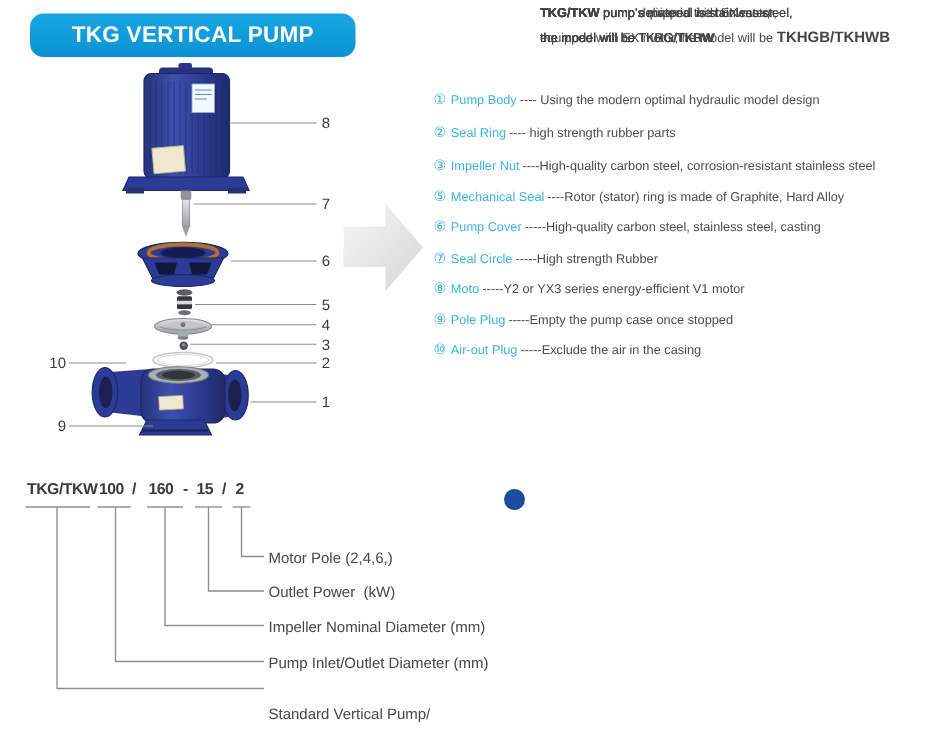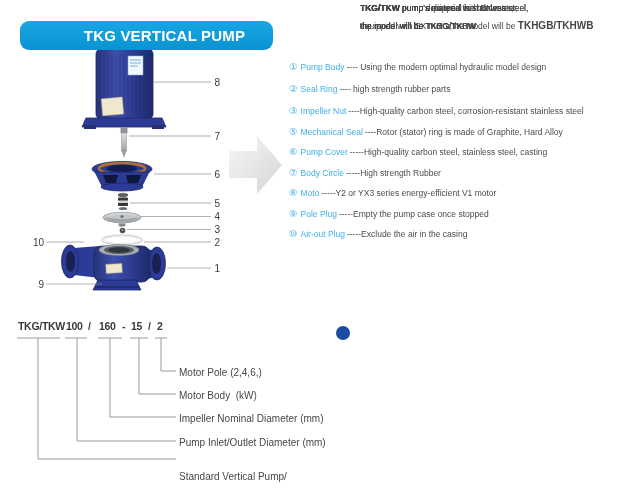--- a/index.html
+++ b/index.html
@@ -4,23 +4,23 @@
 <style>
   html,body { margin:0; padding:0; background:#fff; }
   .page {
     position:relative; width:617px; height:500px; overflow:hidden;
     background:#ffffff; font-family:"Liberation Sans", sans-serif;
   }
   .page svg { position:absolute; left:0; top:0; }
 
   
   .banner {
-    position:absolute; left:20px; top:21px; width:217px; height:29px;
+    position:absolute; left:20px; top:9px; width:217px; height:29px;
     border-radius:9px; background:linear-gradient(180deg,#18a6e2,#0a93d3);
-    display:flex; align-items:center; justify-content:center;padding-left:36px;
+    display:flex; align-items:center; justify-content:center;
   }
   .banner span {
     color:#ffffff; font-weight:bold; font-size:15px; letter-spacing:.2px;
   }
 
   
   .plist { position:absolute; left:289px; top:0; width:328px; height:300px; }
   .pitem { position:absolute; left:0; white-space:nowrap; font-size:8.5px; color:#4b4b4b; }
   .pitem:nth-child(1){top:61px} .pitem:nth-child(2){top:83px}
   .pitem:nth-child(3){top:105px} .pitem:nth-child(4){top:126px}
@@ -201,37 +201,37 @@
   <div class="banner">
     <span>TKG VERTICAL PUMP</span>
   </div>
 
   <div class="plist">
     <div class="pitem"><span class="pnum">①</span><span class="pname">Pump Body</span><span class="pdesc">---- Using the modern optimal hydraulic model design</span></div>
     <div class="pitem"><span class="pnum">②</span><span class="pname">Seal Ring</span><span class="pdesc">---- high strength rubber parts</span></div>
     <div class="pitem"><span class="pnum">③</span><span class="pname">Impeller Nut</span><span class="pdesc">----High-quality carbon steel, corrosion-resistant stainless steel</span></div>
     <div class="pitem"><span class="pnum">⑤</span><span class="pname">Mechanical Seal</span><span class="pdesc">----Rotor (stator) ring is made of Graphite, Hard Alloy</span></div>
     <div class="pitem"><span class="pnum">⑥</span><span class="pname">Pump Cover</span><span class="pdesc">-----High-quality carbon steel, stainless steel, casting</span></div>
-    <div class="pitem"><span class="pnum">⑦</span><span class="pname">Body Circle</span><span class="pdesc">-----High strength Rubber</span></div>
+    <div class="pitem"><span class="pnum">⑦</span><span class="pname">Seal Circle</span><span class="pdesc">-----High strength Rubber</span></div>
     <div class="pitem"><span class="pnum">⑧</span><span class="pname">Moto</span><span class="pdesc">-----Y2 or YX3 series energy-efficient V1 motor</span></div>
     <div class="pitem"><span class="pnum">⑨</span><span class="pname">Pole Plug</span><span class="pdesc">-----Empty the pump case once stopped</span></div>
     <div class="pitem"><span class="pnum">⑩</span><span class="pname">Air-out Plug</span><span class="pdesc">-----Exclude the air in the casing</span></div>
   </div>
 
   <span class="seg seg-series">TKG/TKW</span>
   <span class="seg seg-inlet">100</span>
   <span class="seg seg-slash1">/</span>
   <span class="seg seg-impeller">160</span>
   <span class="seg seg-dash">-</span>
   <span class="seg seg-power">15</span>
   <span class="seg seg-slash2">/</span>
   <span class="seg seg-pole">2</span>
 
   <div class="mlabel mlabel-pole">Motor Pole (2,4,6,)</div>
-  <div class="mlabel mlabel-power">Motor Body  (kW)</div>
+  <div class="mlabel mlabel-power">Outlet Power  (kW)</div>
   <div class="mlabel mlabel-impeller">Impeller Nominal Diameter (mm)</div>
   <div class="mlabel mlabel-inlet">Pump Inlet/Outlet Diameter (mm)</div>
   <div class="mlabel mlabel-series">
     <span>Standard Vertical Pump/</span>
     
   </div>
 
   <div class="bullet"></div>
   <div class="variant">
     <div><span class="vlead">TKG/TKW</span><span class="vtext"> pump equipped with EX motor,</span></div>

